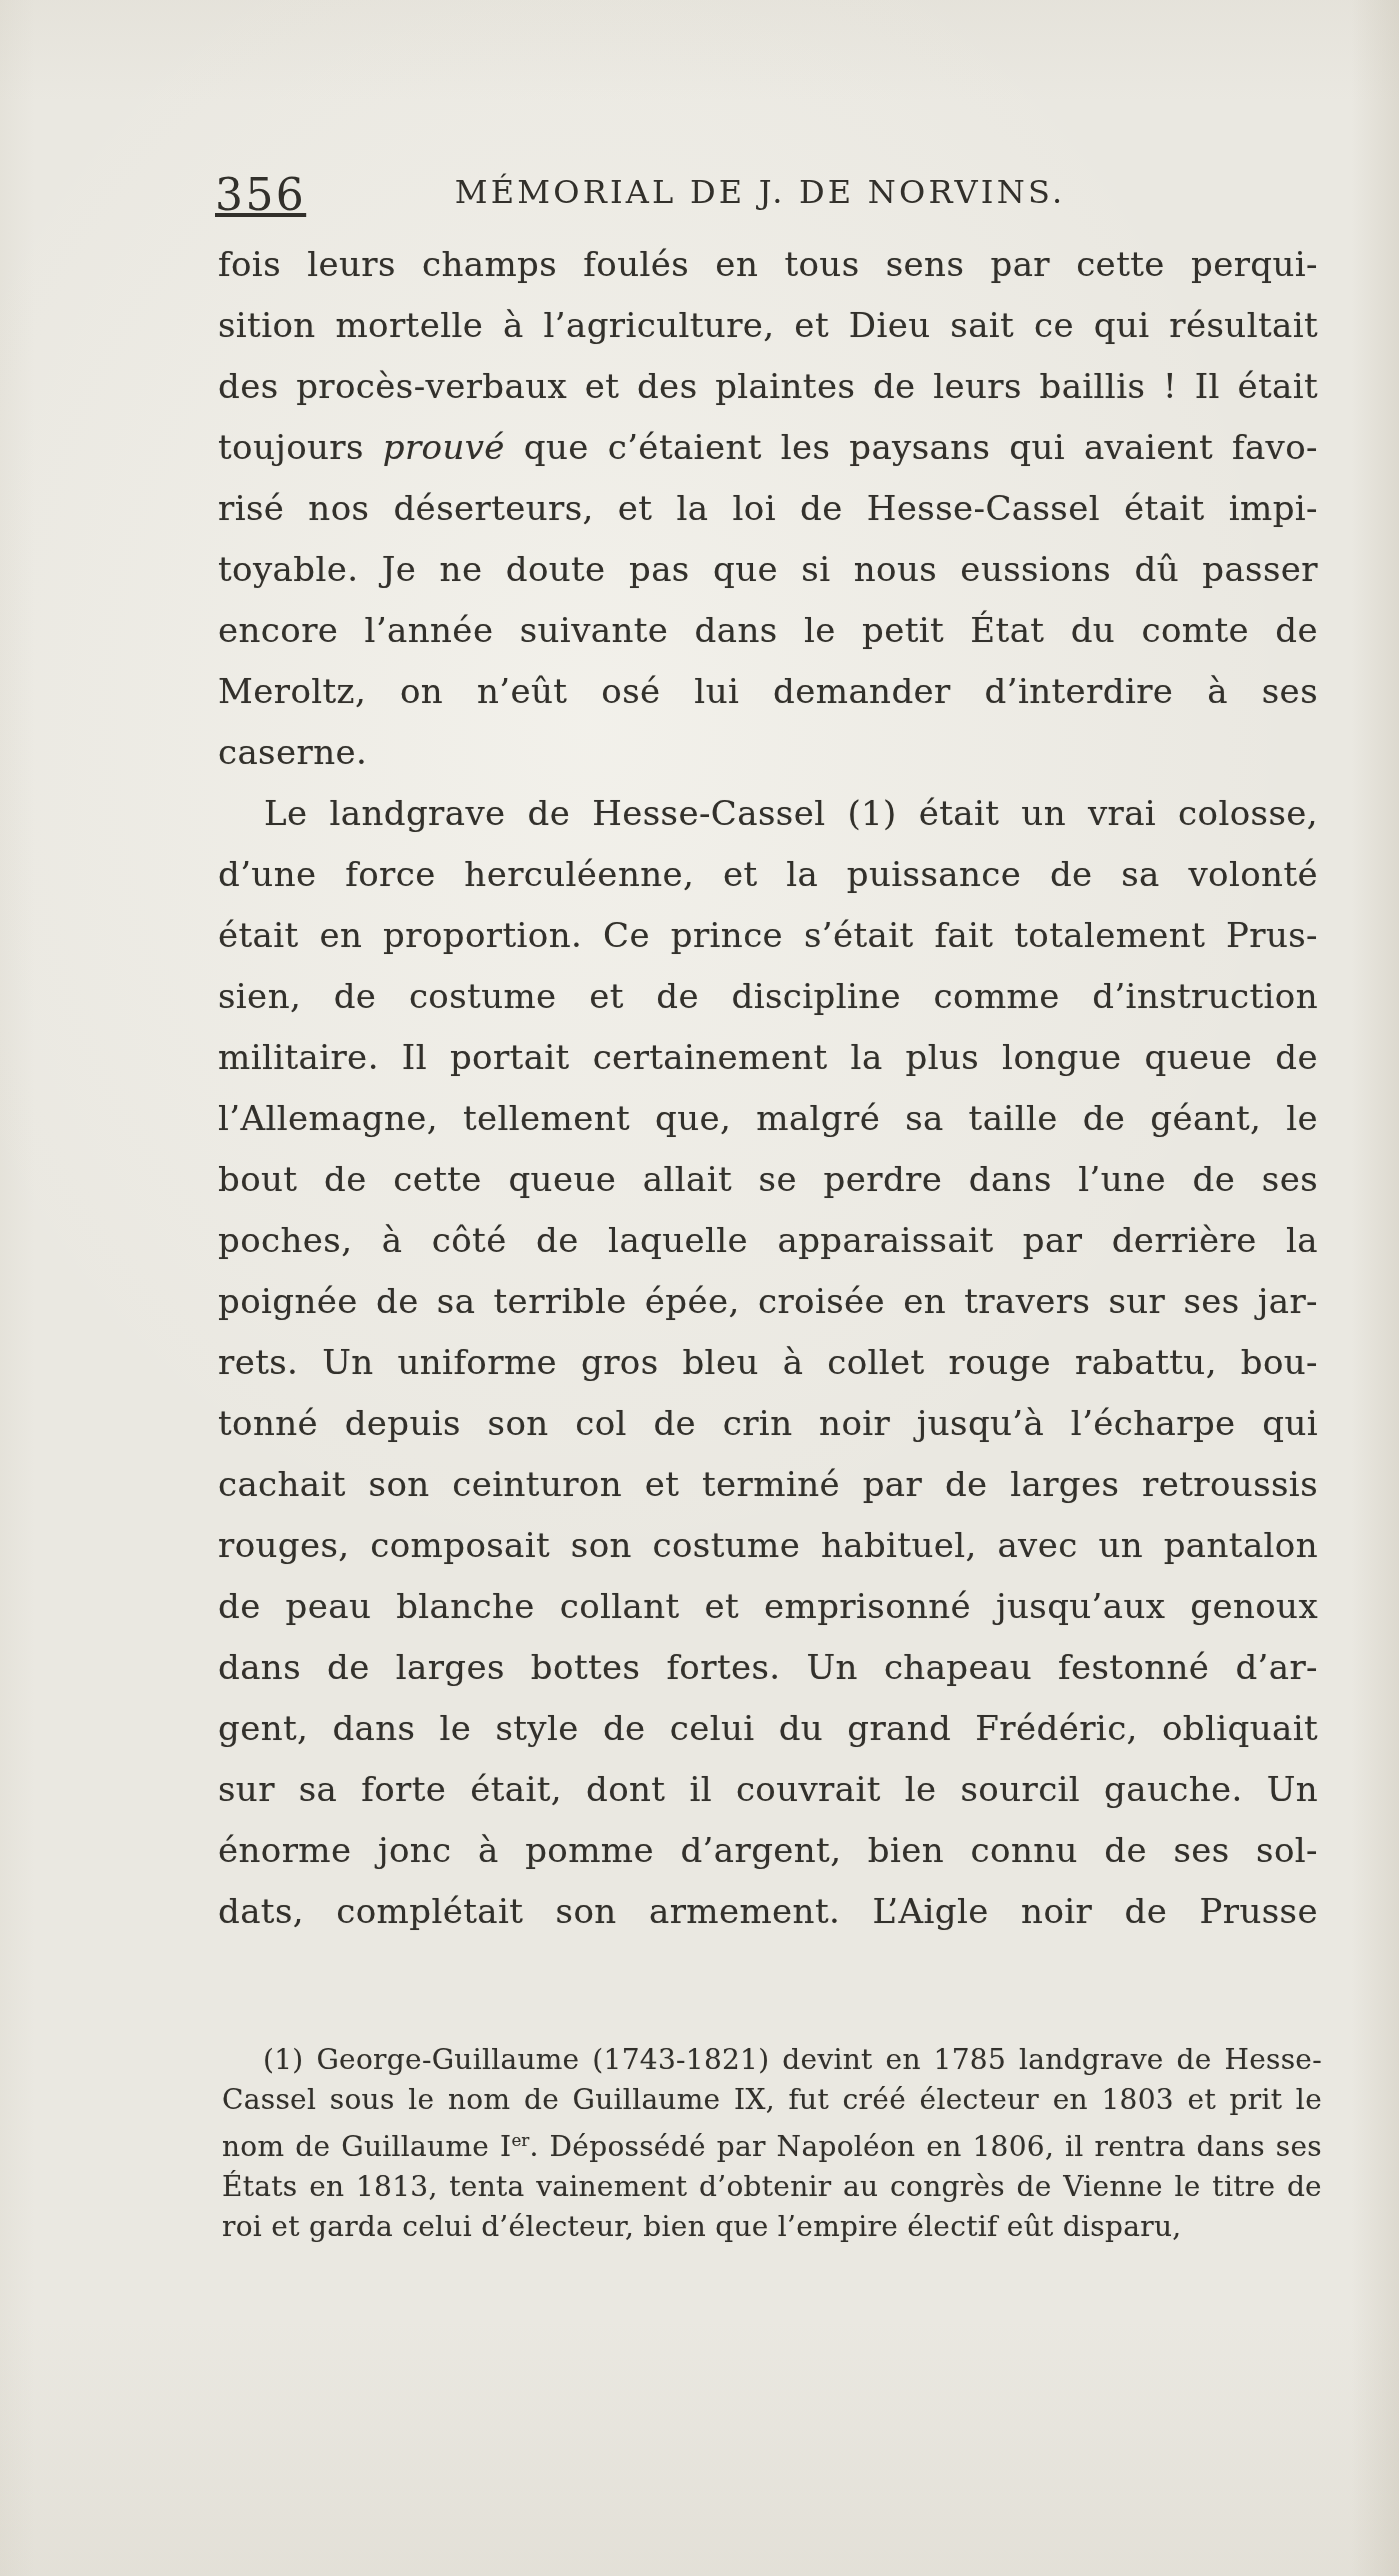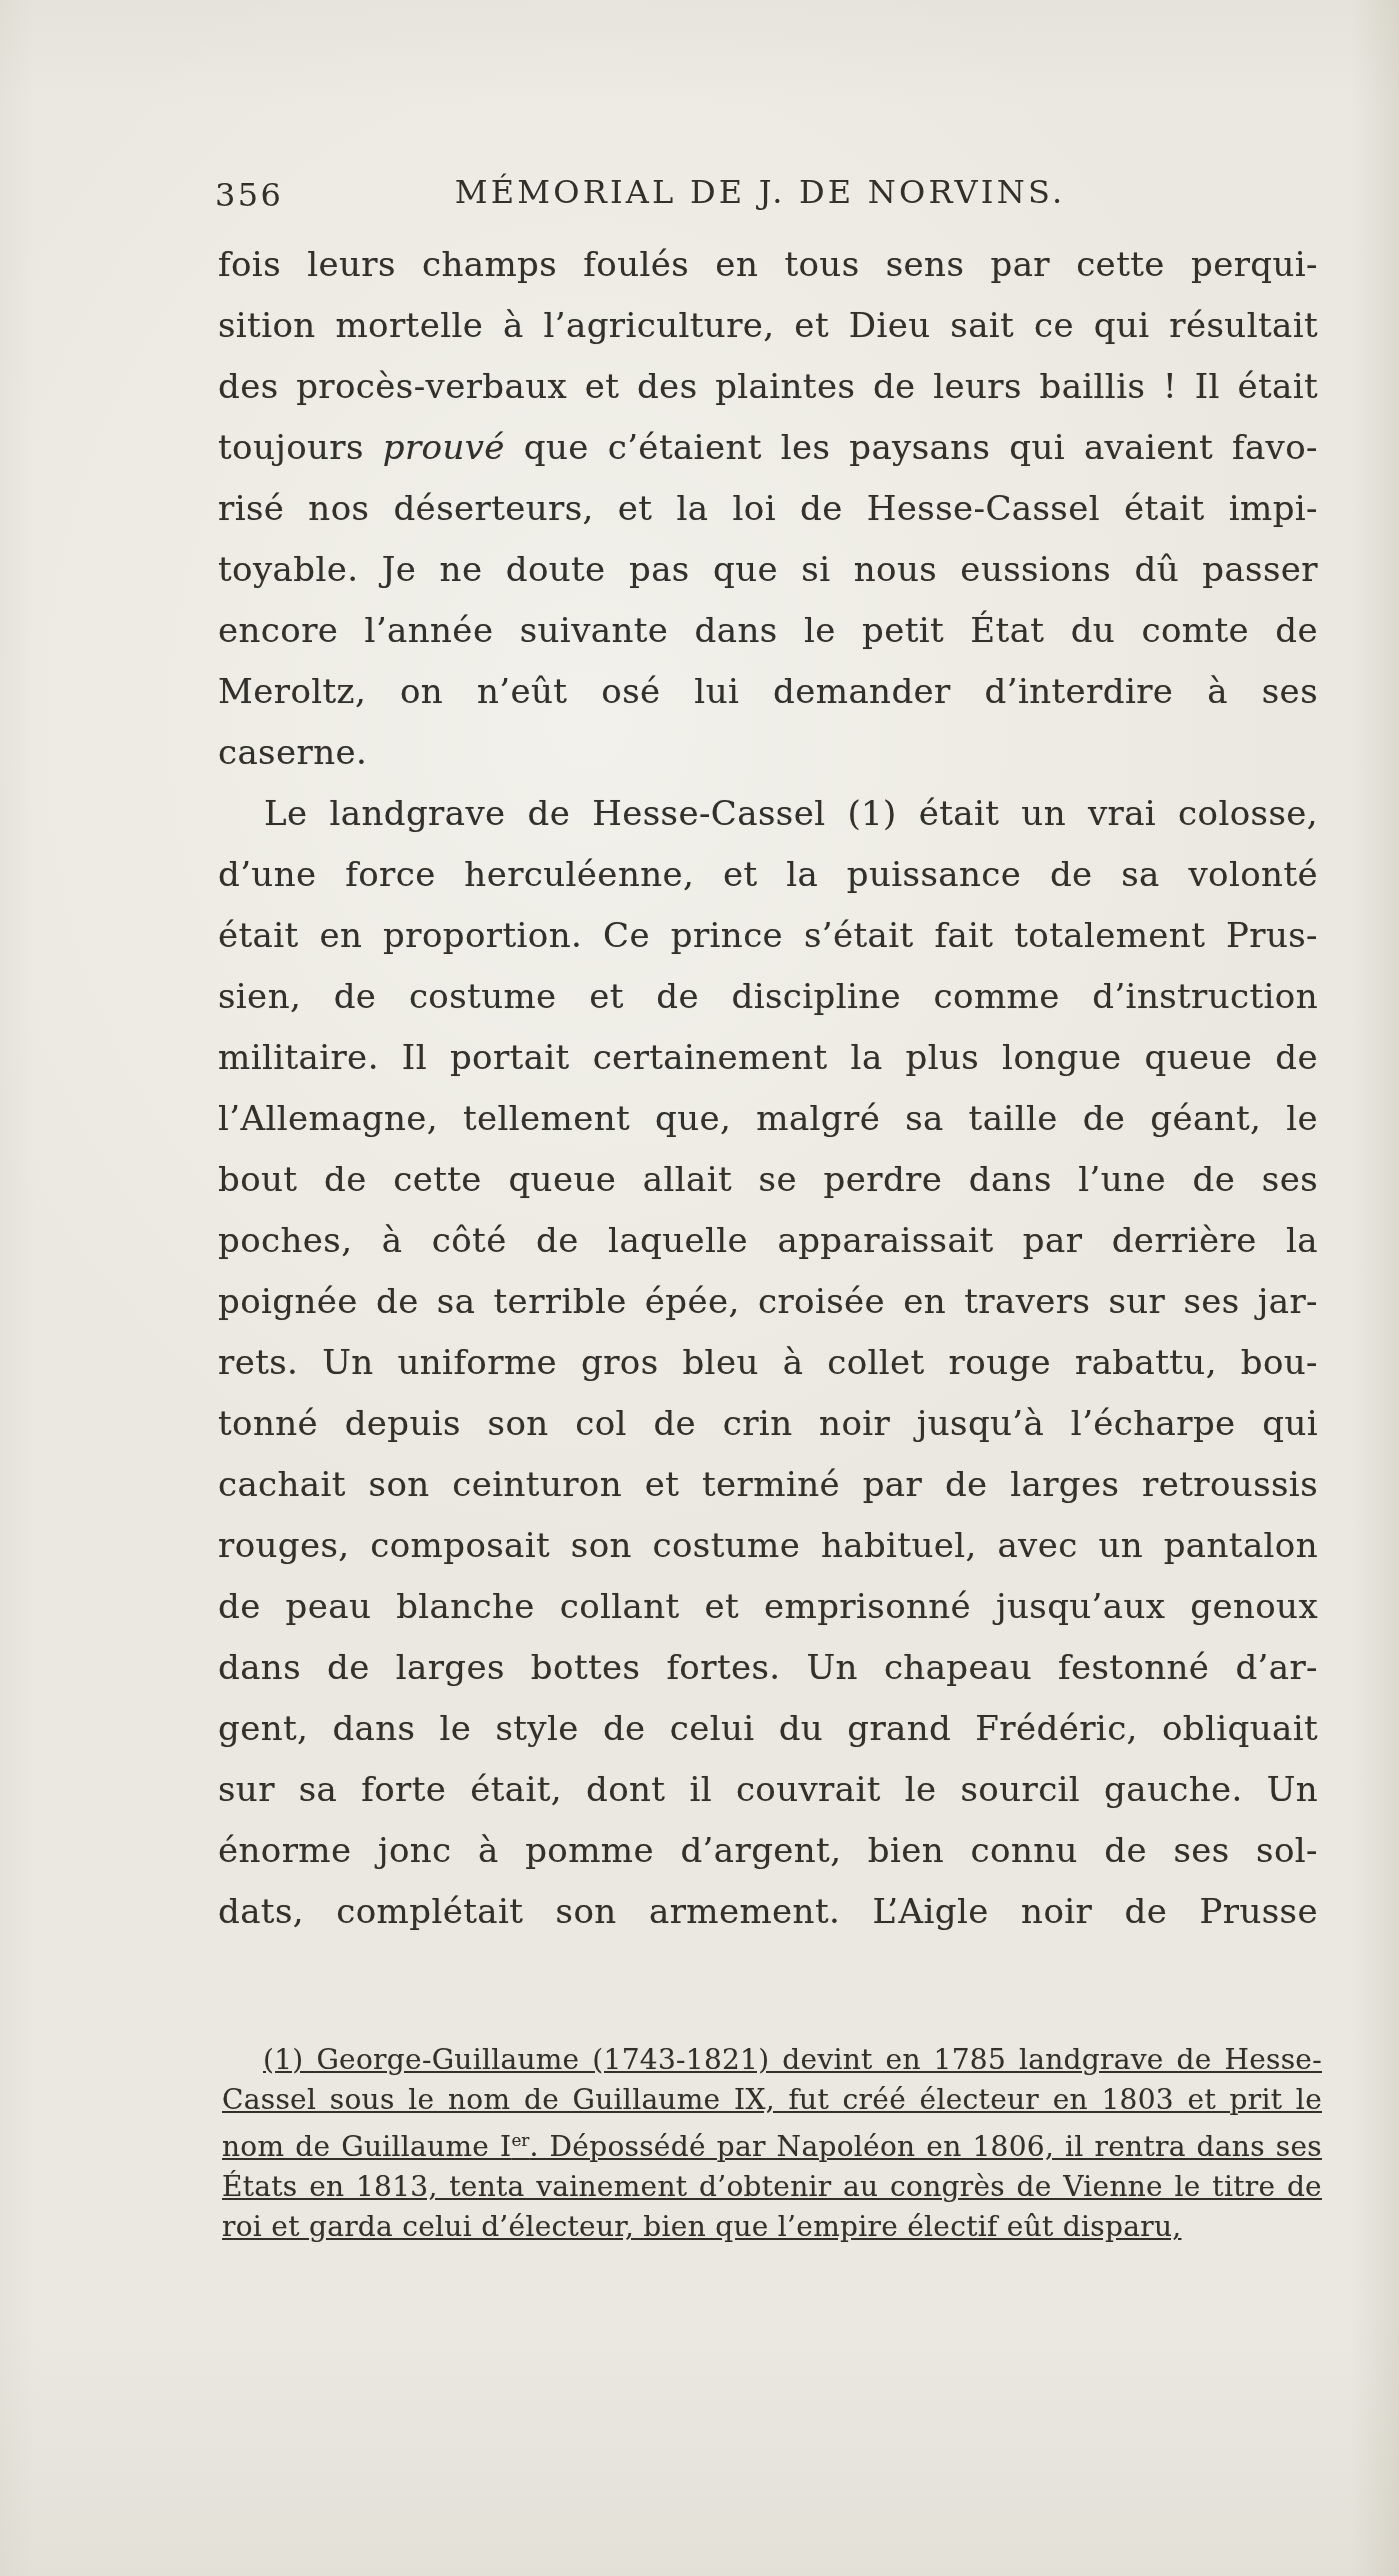--- a/index.html
+++ b/index.html
@@ -9,37 +9,36 @@
     background-color:#eae8e1;
     background-image:
       linear-gradient(270deg, rgba(165,155,132,0.20) 0%, rgba(165,155,132,0) 3.5%),
       linear-gradient(90deg, rgba(165,155,132,0.08) 0%, rgba(165,155,132,0) 2.5%),
       linear-gradient(180deg, rgba(165,155,132,0.07) 0%, rgba(165,155,132,0) 4%, rgba(165,155,132,0) 90%, rgba(165,155,132,0.10) 100%),
       radial-gradient(ellipse 996px 1195px at 42% 28%, rgba(252,251,246,0.45), rgba(252,251,246,0) 72%);
     color:#32302b;
   }
   .page-number{
     position:absolute;left:215px;top:175px;
-    font-size:32px;line-height:40px;letter-spacing:2.4px;
+    font-size:44px;line-height:40px;letter-spacing:2.4px;text-decoration:underline;
   }
   .running-header{
     position:absolute;left:210px;top:172px;width:1100px;
     font-size:32px;line-height:40px;text-align:center;letter-spacing:3.2px;
     white-space:nowrap;
   }
   .body-block{
     position:absolute;left:218px;top:234px;width:1100px;
     font-size:34px;line-height:61px;letter-spacing:0.4px;
     text-shadow:0 0 0.8px rgba(50,48,43,0.35);
   }
   .footnote-block{
     position:absolute;left:222px;top:2040px;width:1100px;
     font-size:28px;line-height:40px;letter-spacing:0.3px;
     text-shadow:0 0 0.8px rgba(50,48,43,0.3);
-    text-decoration:underline;
   }
   .line{
     text-align:justify;
     -moz-text-align-last:justify;
     text-align-last:justify;
     white-space:normal;
   }
   .line.align-left{
     text-align:center;
     -moz-text-align-last:left;

